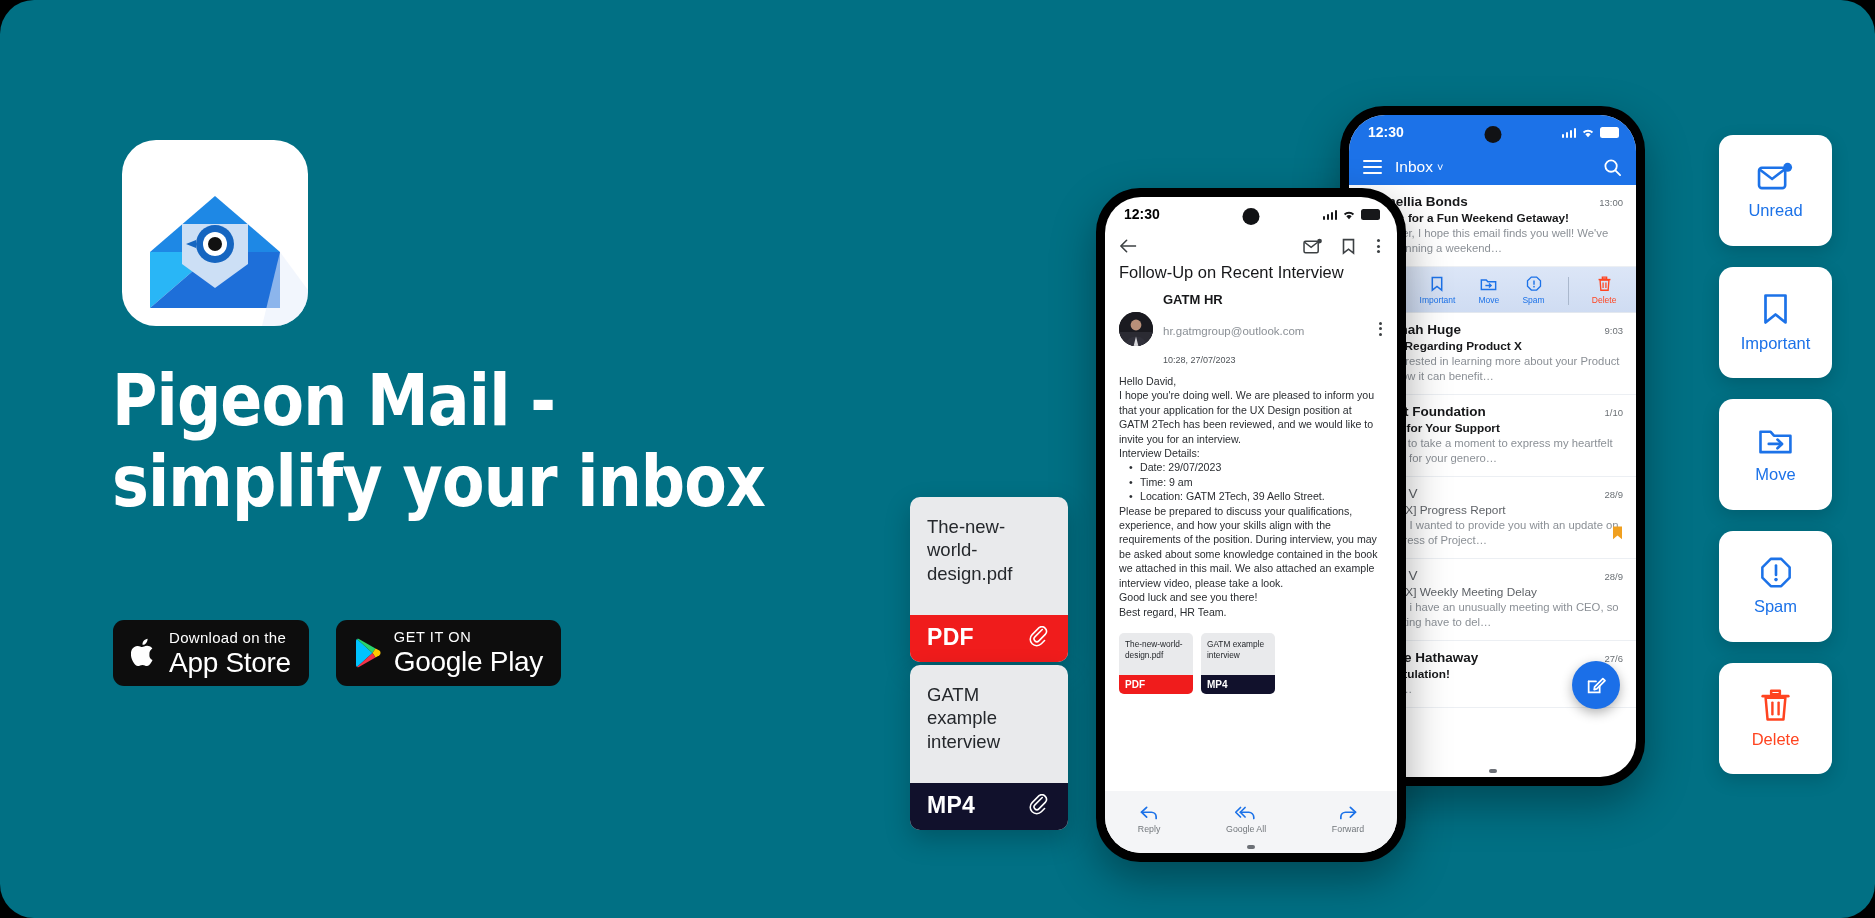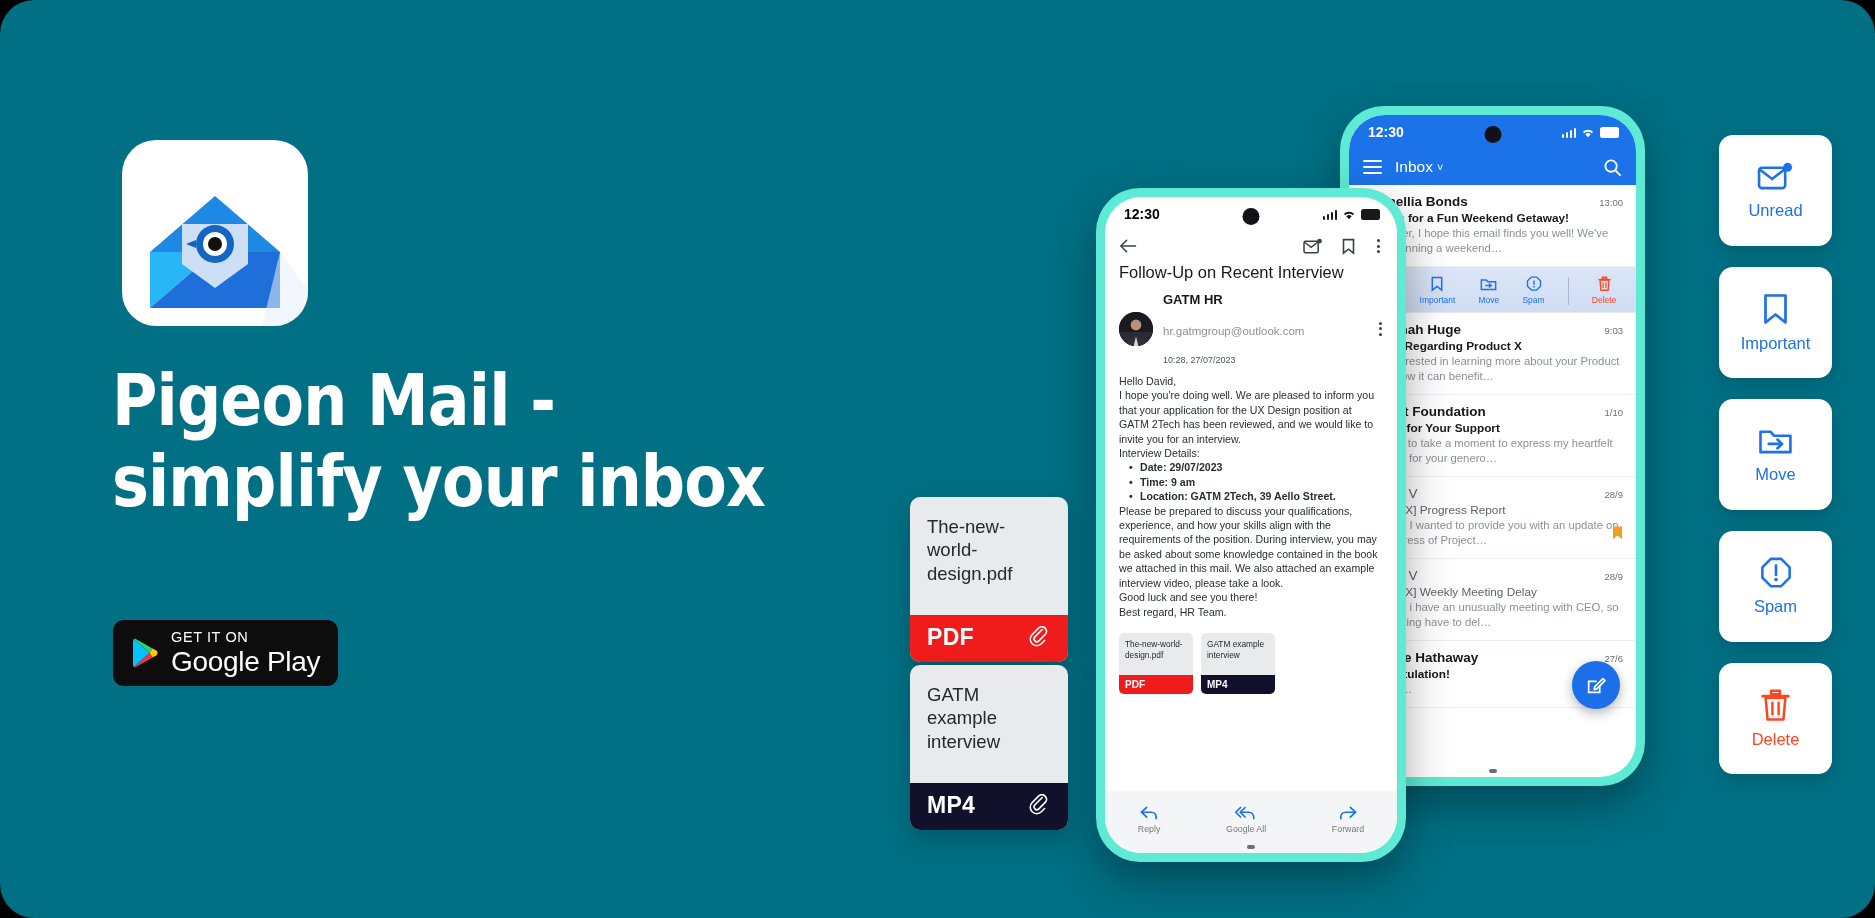--- a/index.html
+++ b/index.html
@@ -53,21 +53,21 @@
     cursor: pointer;
   }
   .badge-text { display: flex; flex-direction: column; color:#fff; line-height: 1; }
   .badge-small { font-size: 15px; letter-spacing: .3px; margin-bottom: 4px; }
   .badge-large { font-size: 28px; font-weight: 500; letter-spacing: -.3px; }
   .badge-small.caps { font-size: 14.5px; letter-spacing: .6px; }
 
   
   .phone {
     position: absolute;
-    background: #5eead4;
+    background: #000000;
     border-radius: 44px;
     box-shadow: 0 18px 44px rgba(0,0,0,.34);
   }
   .phone-screen {
     position: absolute; inset: 9px;
     background: #ffffff; border-radius: 36px;
     overflow: hidden;
   }
   .punch-hole {
     position: absolute; top: 11px; left: 50%;
@@ -179,21 +179,21 @@
   .sender-meta { flex: 1; min-width: 0; }
   .sender-name { font-size: 13px; font-weight: bold; color: #17181a; }
   .sender-email { font-size: 11.5px; color: #8b9096; margin-top: 18px; }
   .sender-date { font-size: 9px; color: #4f5459; margin-top: 18px; }
 
   .body-text {
     padding: 0 14px;
     font-size: 10.6px; line-height: 1.36; color: #2a2d31;
   }
   .body-text p { margin-bottom: 0; }
-  .body-list { list-style: none; padding-left: 10px; font-weight: bold; }
+  .body-list { list-style: none; padding-left: 10px; }
   .body-list li { position: relative; padding-left: 11px; }
   .body-list li:before {
     content: "•"; position: absolute; left: 0; color: #2a2d31;
   }
 
   .chips { display: flex; gap: 8px; padding: 14px 14px 0 14px; }
   .chip {
     width: 74px; border-radius: 5px; overflow: hidden;
     background: #e9eaec; cursor: pointer;
   }
@@ -280,20 +280,30 @@
       <path d="M74 100 l-10 4 l10 4 Z" fill="#1565c0"></path>
     </svg>
   </div>
 
   <div class="headline">
     <span class="hl-line">Pigeon Mail -</span>
     <span class="hl-line">simplify your inbox</span>
   </div>
 
   <div class="badges">
+    <div class="badge">
+      <svg width="26" height="32" viewBox="0 0 26 32">
+        <path d="M18.4 16.9c0-3.5 2.9-5.2 3-5.3-1.6-2.4-4.1-2.7-5-2.8-2.3-.2-4.2 1.3-5.3 1.3-1.1 0-2.7-1.3-4.5-1.2-2.3 0-4.4 1.3-5.6 3.4-2.4 4.1-.6 10.2 1.7 13.5 1.1 1.6 2.5 3.4 4.3 3.3 1.7-.1 2.4-1.1 4.5-1.1s2.6 1.1 4.4 1.1c1.8 0 3-1.6 4.1-3.3.6-.9 1.1-1.8 1.5-2.9-2.6-1-3.1-3.9-3.1-4z" fill="#fff"></path>
+        <path d="M15.2 5.9c.9-1.1 1.5-2.6 1.4-4.1-1.3.1-2.9.9-3.8 2-.8 1-1.5 2.5-1.3 4 1.4.1 2.8-.7 3.7-1.9z" fill="#fff"></path>
+      </svg>
+      <div class="badge-text">
+        <span class="badge-small">Download on the</span>
+        <span class="badge-large">App Store</span>
+      </div>
+    </div>
 
     <div class="badge">
       <svg width="28" height="32" viewBox="0 0 28 32">
         <path d="M3 2 L18.5 15.9 L3 30 C2.4 29.6 2 28.9 2 28 V4 C2 3.1 2.4 2.4 3 2Z" fill="#00c3ff"></path>
         <path d="M3 2 C3.5 1.7 4.2 1.7 4.9 2.1 L21.5 11.4 L18.5 15.9 Z" fill="#2ad36e"></path>
         <path d="M21.5 11.4 L25.4 13.6 C26.9 14.5 26.9 17.3 25.4 18.2 L21.5 20.4 L18.5 15.9 Z" fill="#ffc800"></path>
         <path d="M3 30 C3.5 30.3 4.2 30.3 4.9 29.9 L21.5 20.4 L18.5 15.9 Z" fill="#f4334a"></path>
       </svg>
       <div class="badge-text">
         <span class="badge-small caps">GET IT ON</span>

